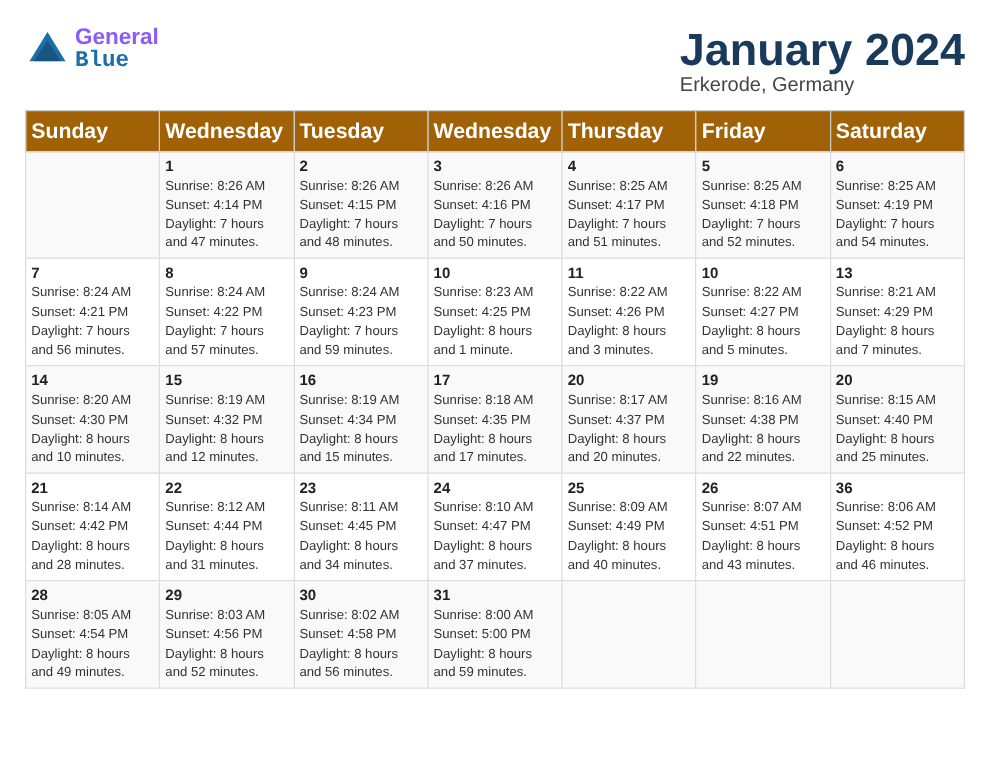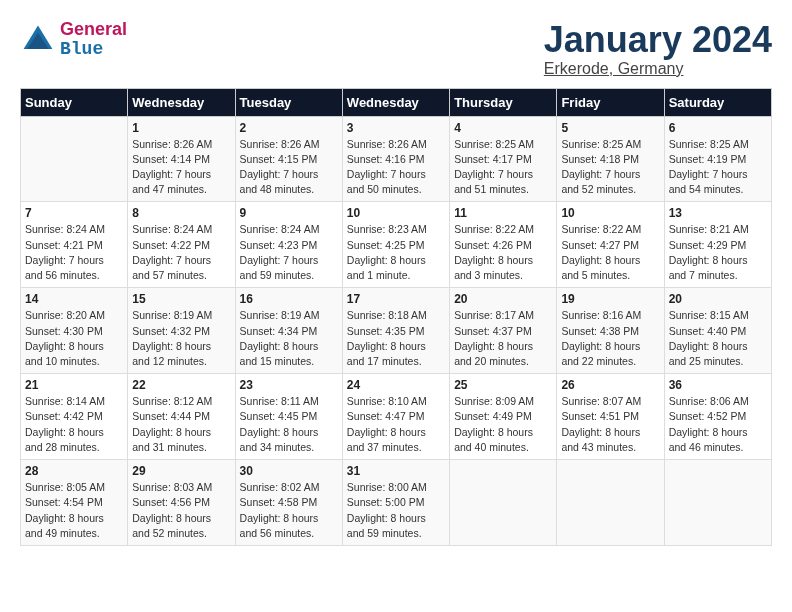--- a/index.html
+++ b/index.html
@@ -38,31 +38,30 @@
     .title-block h1 {
       font-size: 36px;
       font-weight: bold;
       color: #1a3a5c;
       line-height: 1.1;
     }
     .title-block h2 {
       font-size: 16px;
       color: #444;
       font-weight: normal;
-      text-decoration: underline;
     }
     table {
       width: 100%;
       border-collapse: collapse;
       table-layout: fixed;
     }
     thead tr th {
-      background: #0f172a;
+      background: #a16207;
       color: #fff;
-      font-size: 13px;
+      font-size: 17px;
       font-weight: bold;
       padding: 6px 4px;
       text-align: left;
       border: 1px solid #ccc;
     }
     tbody tr td {
       vertical-align: top;
       font-size: 11px;
       color: #222;
       padding: 4px 4px;
@@ -88,21 +87,21 @@
 </head>
 <body>
 
 <div class="header">
   <div class="logo">
     <svg class="logo-icon" viewBox="0 0 40 40" xmlns="http://www.w3.org/2000/svg">
       <polygon points="20,4 36,30 4,30" fill="#1a6fa8"></polygon>
       <polygon points="20,12 32,30 8,30" fill="#1a3a5c" opacity="0.5"></polygon>
     </svg>
     <div class="logo-text">
-      <span style="color:#be185d;text-align:right;">General</span>
+      <span style="color:#8b5cf6;text-align:right;">General</span>
       <span style="color:#1a6fa8;font-family:Liberation Mono, monospace;">Blue</span>
     </div>
   </div>
   <div class="title-block">
     <h1>January 2024</h1>
     <h2>Erkerode, Germany</h2>
   </div>
 </div>
 
 <table>

